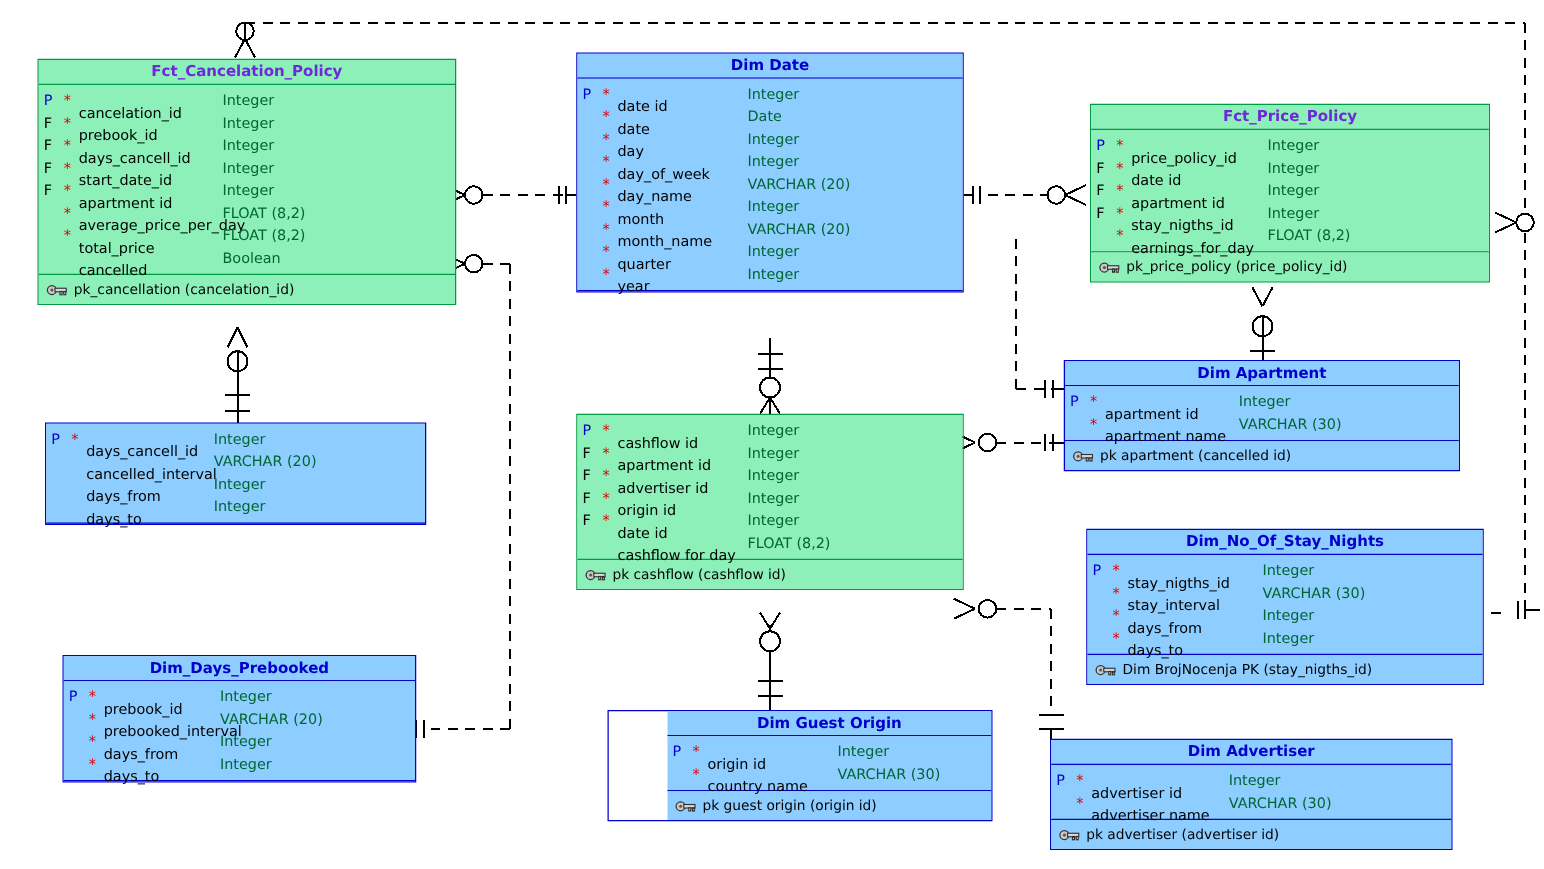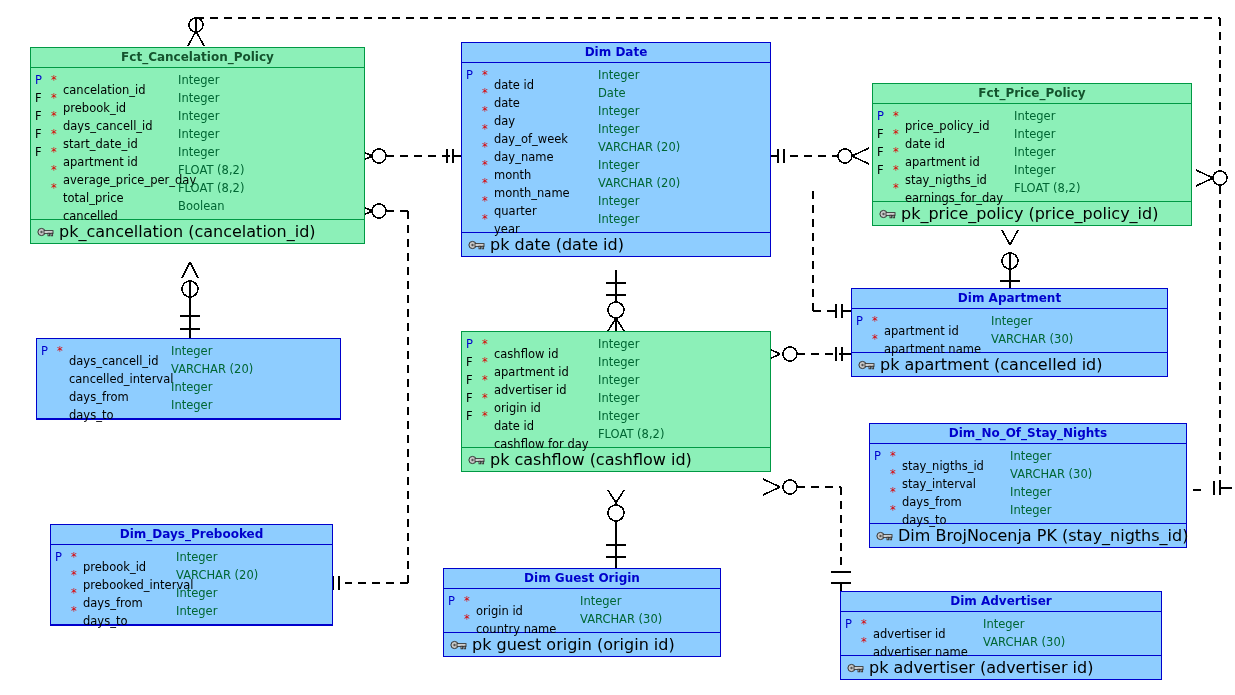--- a/index.html
+++ b/index.html
@@ -7,34 +7,34 @@
        font-family:"DejaVu Sans","Liberation Sans",sans-serif;}
   #canvas{position:absolute;left:0;top:0;width:1235px;height:695px;}
   #lines{position:absolute;left:0;top:0;width:1235px;height:695px;pointer-events:none;}
 
   .entity{position:absolute;box-sizing:border-box;border:1px solid #0000cc;}
   .entity.fact{border-color:#009944;}
 
   .ent-title{text-align:center;font-weight:bold;font-size:12px;line-height:19px;
              height:19px;color:#0000cc;border-bottom:1px solid #0000cc;
              background:#8ecdff;overflow:hidden;white-space:nowrap;}
-  .fact .ent-title{color:#14532d;border-bottom-color:#009944;background:#8cf0b8;}
+  .fact .ent-title{color:#6d28d9;border-bottom-color:#009944;background:#8cf0b8;}
 
   .ent-attrs{background:#8ecdff;border-bottom:1px solid #0000cc;padding:3px 0 4px 0;}
   .fact .ent-attrs{background:#8cf0b8;border-bottom-color:#009944;}
 
   .attr{display:flex;align-items:center;height:18px;font-size:11.5px;white-space:nowrap;}
   .attr .kcol{width:16px;padding-left:4px;color:#000;font-size:11.5px;}
   .attr .kcol.pk{color:#0000cc;}
   .attr .star{width:12px;color:#dd0000;font-size:11.5px;}
   .attr .aname{color:#000000;margin-top:20px;}
   .attr .atype{color:#006633;position:absolute;}
 
   .ent-key{background:#8ecdff;display:flex;align-items:center;height:23px;
-           padding-left:6px;font-size:16px;color:#000;white-space:nowrap;}
+           padding-left:6px;font-size:11px;color:#000;white-space:nowrap;}
   .fact .ent-key{background:#8cf0b8;}
   .keyico{width:17px;height:12px;margin-right:5px;flex:0 0 auto;}
 </style>
 </head>
 <body>
 
 <div id="canvas">
 
   <svg id="lines" viewBox="0 0 1235 695" xmlns="http://www.w3.org/2000/svg">
     <g stroke="#000000" stroke-width="1.6" fill="none" shape-rendering="crispEdges">
@@ -261,30 +261,20 @@
             <span class="aname">quarter</span>
             <span class="atype" style="left: 136px;">Integer</span>
           </div>
           <div class="attr" style="position: relative;">
             <span class="kcol"></span>
             <span class="star">*</span>
             <span class="aname">year</span>
             <span class="atype" style="left: 136px;">Integer</span>
           </div>
         </div>
-        <div class="ent-key">
-          <svg class="keyico" viewBox="0 0 17 12" xmlns="http://www.w3.org/2000/svg">
-            <circle cx="4.5" cy="6" r="3.6" fill="#c8c8c8" stroke="#333" stroke-width="1"></circle>
-            <circle cx="4.5" cy="6" r="1.2" fill="#555"></circle>
-            <rect x="7" y="4.6" width="9" height="2.8" fill="#d8d8d8" stroke="#333" stroke-width="0.9"></rect>
-            <rect x="11" y="7.2" width="1.6" height="2.6" fill="#d8d8d8" stroke="#333" stroke-width="0.9"></rect>
-            <rect x="14" y="7.2" width="1.6" height="2.6" fill="#d8d8d8" stroke="#333" stroke-width="0.9"></rect>
-          </svg>
-          <span>pk date (date id)</span>
-        </div>
       </div>
       <div class="entity fact" style="left: 872px; top: 83px; width: 320px;">
         <div class="ent-title">Fct_Price_Policy</div>
         <div class="ent-attrs">
           <div class="attr" style="position: relative;">
             <span class="kcol pk">P</span>
             <span class="star">*</span>
             <span class="aname">price_policy_id</span>
             <span class="atype" style="left: 141px;">Integer</span>
           </div>
@@ -490,21 +480,21 @@
             <span class="atype" style="left: 125px;">Integer</span>
           </div>
           <div class="attr" style="position: relative;">
             <span class="kcol"></span>
             <span class="star">*</span>
             <span class="aname">days_to</span>
             <span class="atype" style="left: 125px;">Integer</span>
           </div>
         </div>
       </div>
-      <div class="entity dim" style="left: 443px; top: 568px; width: 278px;">
+      <div class="entity dim" style="left: 486px; top: 568px; width: 308px; padding-left: 47px;">
         <div class="ent-title">Dim Guest Origin</div>
         <div class="ent-attrs">
           <div class="attr" style="position: relative;">
             <span class="kcol pk">P</span>
             <span class="star">*</span>
             <span class="aname">origin id</span>
             <span class="atype" style="left: 136px;">Integer</span>
           </div>
           <div class="attr" style="position: relative;">
             <span class="kcol"></span>

